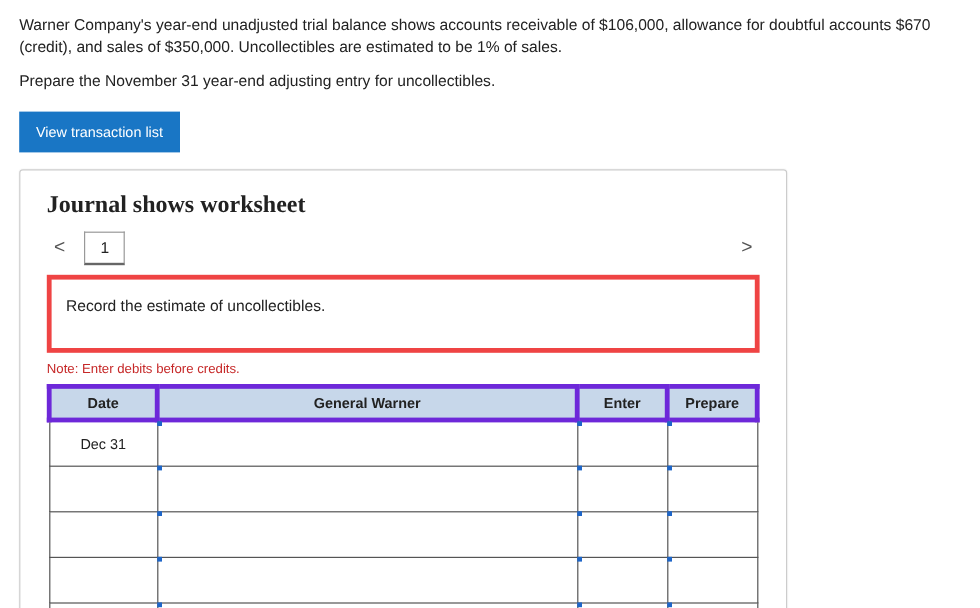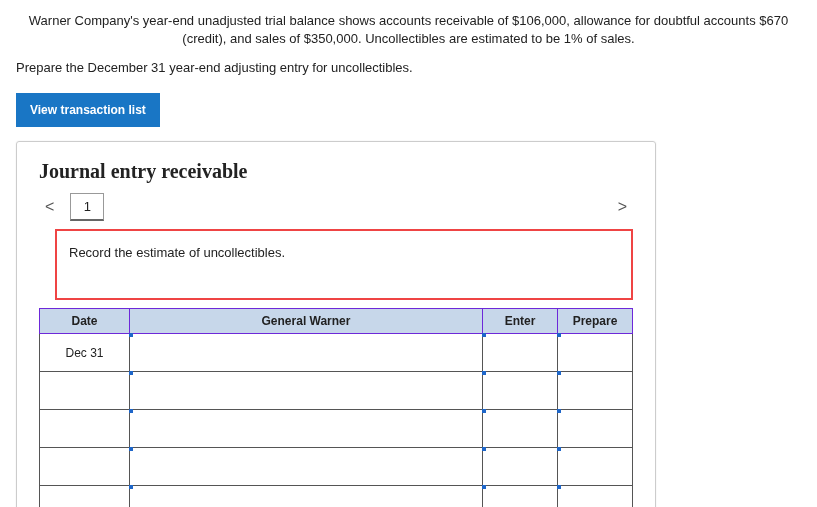--- a/index.html
+++ b/index.html
@@ -4,29 +4,29 @@
 <style>
   * { box-sizing: border-box; }
   body {
     font-family: Arial, Helvetica, sans-serif;
     font-size: 13px;
     color: #222;
     margin: 0;
     padding: 12px 16px;
     background: #fff;
   }
-  .problem-text { line-height: 1.4; margin-bottom: 12px; text-align: center; }
+  .problem-text { line-height: 1.4; margin-bottom: 12px; }
   .instruction { margin-bottom: 18px; }
   .btn-blue {
     background: #1976c5;
     color: #fff;
     border: none;
     padding: 10px 14px;
     font-size: 12px;
-    font-weight: bold;
+    font-weight: normal;
     cursor: pointer;
   }
   .card {
     border: 1px solid #ccc;
     border-radius: 3px;
     margin-top: 14px;
     padding: 18px 22px 10px 22px;
     width: 640px;
     box-shadow: 0 0 0 1px rgba(0,0,0,0.02);
   }
@@ -56,44 +56,43 @@
     background: #fff;
     width: 34px;
     height: 28px;
     font-size: 13px;
     display:flex;
     align-items:center;
     justify-content:center;
     cursor:pointer;
   }
   .instruction-box {
-    border: 2px solid #ef4444;
-    padding: 14px 12px 38px 12px;
+    border: 4px solid #ef4444;
+    padding: 14px 12px 28px 12px;
     margin-bottom: 8px;
     font-size: 13px;
-    margin-left: 16px;
   }
   .note {
     color: #c62828;
     font-family: Verdana, sans-serif;
     font-size: 11px;
     margin: 6px 0 6px 0;
   }
   table.journal {
     border-collapse: collapse;
     width: 100%;
     table-layout: fixed;
   }
   table.journal col.c-date { width: 90px; }
   table.journal col.c-gj   { width: auto; }
   table.journal col.c-debit{ width: 75px; }
   table.journal col.c-credit{ width: 75px; }
   table.journal th {
     background: #c7d7ea;
-    border: 1px solid #6d28d9;
+    border: 4px solid #6d28d9;
     font-weight: bold;
     font-size: 12px;
     padding: 5px 4px;
     text-align: center;
   }
   table.journal td {
     border: 1px solid #555;
     height: 38px;
     padding: 2px 4px;
     font-size: 12px;
@@ -112,39 +111,40 @@
   table.journal td:first-child::after{ display:none; }
 </style>
 </head>
 <body>
 
 
 
 <div class="problem-text">
   <span>Warner Company's year-end unadjusted trial balance shows accounts receivable of $106,000, allowance for doubtful accounts $670 (credit), and sales of $350,000. Uncollectibles are estimated to be 1% of sales.</span>
 </div>
-<div class="instruction">Prepare the December 31 year-end adjusting entry for uncollectibles.</div>
+<div class="instruction">Prepare the November 31 year-end adjusting entry for uncollectibles.</div>
 
 <button class="btn-blue">View transaction list</button>
 
 <div class="card">
-  <h2>Journal entry receivable</h2>
+  <h2>Journal shows worksheet</h2>
 
   <div class="tabrow">
     <div class="tabrow-left">
       <span class="chevron">&lt;</span>
       <span class="tab">1</span>
     </div>
     <span class="chevron">&gt;</span>
   </div>
 
   <div class="instruction-box">
     <span>Record the estimate of uncollectibles.</span>
   </div>
 
+  <div class="note">Note: Enter debits before credits.</div>
 
   <table class="journal">
     <colgroup>
       <col class="c-date">
         <col class="c-gj">
         <col class="c-debit">
         <col class="c-credit">
     </colgroup>
     <thead>
       <tr>

